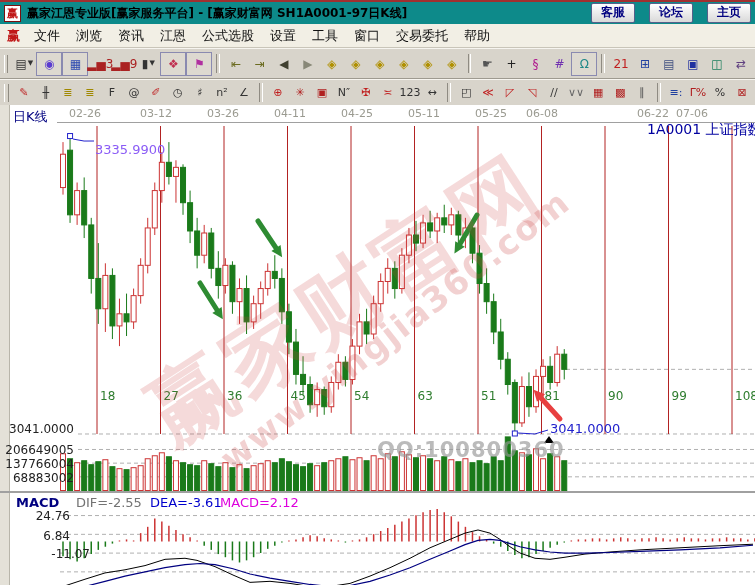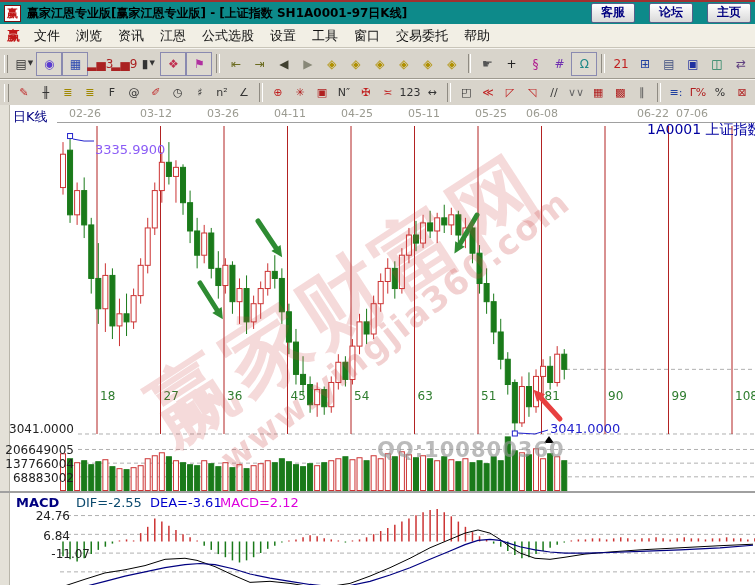--- a/index.html
+++ b/index.html
@@ -35,39 +35,39 @@
   .abs{position:absolute;white-space:nowrap;}
   #period-label{left:13px;top:3px;font-size:13px;color:#000080;z-index:3;}
   .datelbl{top:2px;font-size:11px;color:#9a9a90;transform:translateX(-50%);z-index:3;}
   #symbol-label{left:647px;top:16px;font-size:14px;color:#0000a0;z-index:3;}
   #high-label{left:95px;top:37px;font-size:13px;color:#8b5cf6;z-index:5;}
   #low-label{left:550px;top:316px;font-size:13px;color:#2222cc;z-index:5;}
   .gannlbl{top:284px;font-size:12px;color:#2e7d2e;z-index:1;}
   .scalelbl{left:0;width:74px;text-align:right;font-size:12px;color:#222;z-index:3;}
   #price-level-label{top:317px;}
   #macd-label{left:16px;top:390px;font-size:13px;color:#000080;font-weight:bold;z-index:3;}
-  #dif-label{left:76px;top:390px;font-size:13px;color:#0c4a6e;z-index:3;}
+  #dif-label{left:76px;top:390px;font-size:13px;color:#737373;z-index:3;}
   #dea-label{left:150px;top:390px;font-size:13px;color:#0000cc;z-index:3;}
   #macdv-label{left:220px;top:390px;font-size:13px;color:#dd00dd;z-index:3;}
   .macdscale{left:0;width:70px;text-align:right;font-size:12px;color:#222;z-index:3;}
   #wm1{left:345px;top:195px;font-size:84px;font-weight:bold;color:rgba(205,70,70,0.20);
     transform:translate(-50%,-50%) rotate(-33deg);z-index:4;letter-spacing:6px;}
   #wm2{left:395px;top:225px;font-size:34px;font-weight:bold;color:rgba(205,70,70,0.25);
     transform:translate(-50%,-50%) rotate(-38deg);z-index:4;letter-spacing:2px;}
   #qq-label{left:377px;top:333px;font-size:21px;color:rgba(150,150,150,0.65);z-index:4;letter-spacing:1px;font-weight:bold;}
   #chart-svg{position:absolute;left:0;top:0;z-index:2;pointer-events:none;}
 </style>
 </head>
 <body>
 
 <div id="app">
 
   <div class="titlebar">
     <span class="applogo">赢</span>
-    <span class="apptitle">赢家江恩专业版[赢家江恩专业版] - [上证指数  SH1A0001-97日K线]</span>
+    <span class="apptitle">赢家江恩专业版[赢家服务平台] - [赢家财富网  SH1A0001-97日K线]</span>
     <span class="tb-btn">客服</span>
     <span class="tb-btn">论坛</span>
     <span class="tb-btn">主页</span>
   </div>
 
   <div class="menubar">
     <span class="menulogo">赢</span>
     <span id="menu-items" style="display:flex;">
         <span class="menu-item">文件</span>
         <span class="menu-item">浏览</span>

